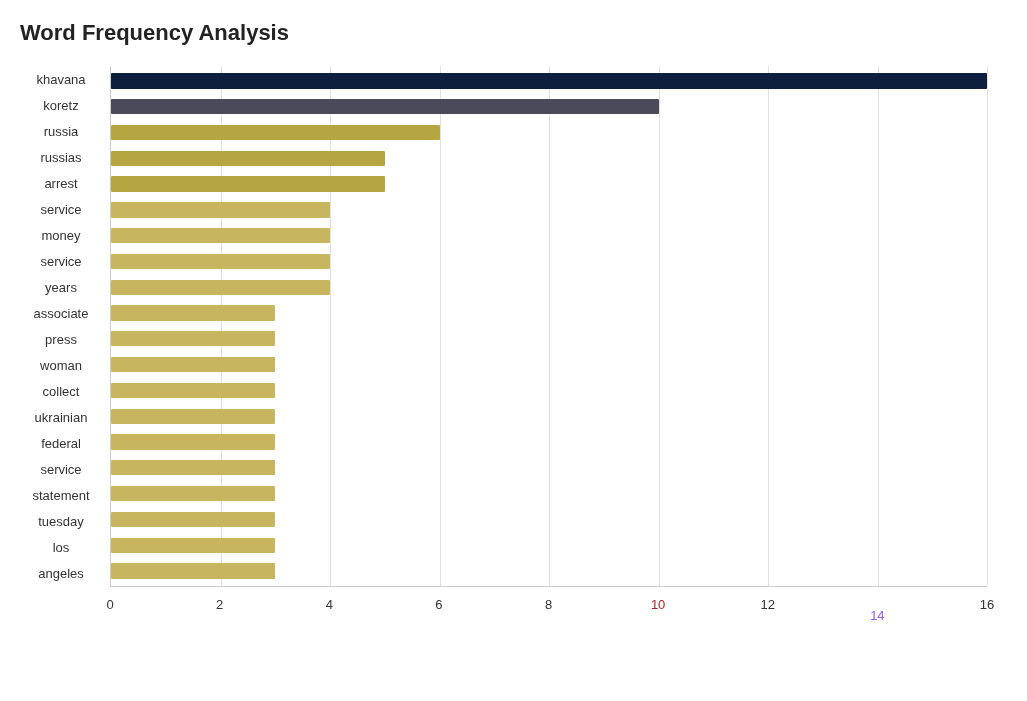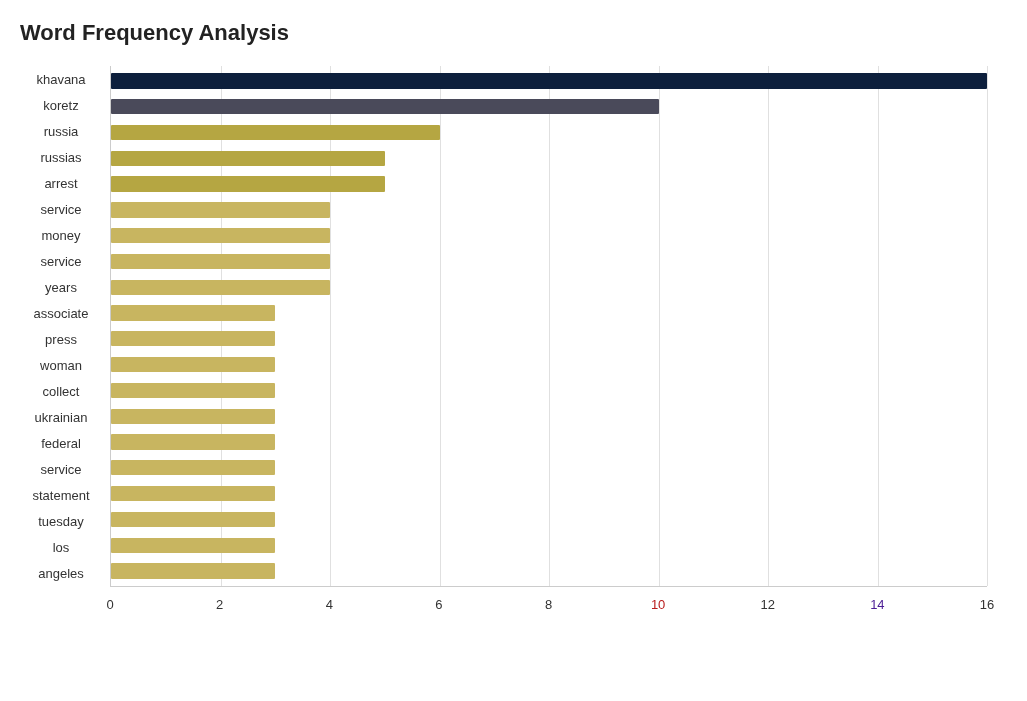--- a/index.html
+++ b/index.html
@@ -167,18 +167,18 @@
     </div>
 
     <div id="x-ticks-container" style="position:absolute; bottom:10px; left:90px; right:20px; height:20px;">
         <div style="position: absolute; left: 0%; transform: translateX(-50%); font-size: 13px; color: rgb(51, 51, 51); top: 0px;">0</div>
         <div style="position: absolute; left: 12.5%; transform: translateX(-50%); font-size: 13px; color: rgb(51, 51, 51); top: 0px;">2</div>
         <div style="position: absolute; left: 25%; transform: translateX(-50%); font-size: 13px; color: rgb(51, 51, 51); top: 0px;">4</div>
         <div style="position: absolute; left: 37.5%; transform: translateX(-50%); font-size: 13px; color: rgb(51, 51, 51); top: 0px;">6</div>
         <div style="position: absolute; left: 50%; transform: translateX(-50%); font-size: 13px; color: rgb(51, 51, 51); top: 0px;">8</div>
         <div style="position: absolute; left: 62.5%; transform: translateX(-50%); font-size: 13px; color: #b91c1c; top: 0px;">10</div>
         <div style="position: absolute; left: 75%; transform: translateX(-50%); font-size: 13px; color: rgb(51, 51, 51); top: 0px;">12</div>
-        <div style="position: absolute; left: 87.5%; transform: translateX(-50%); font-size: 13px; color: #4c1d95; top: 0px;">14</div>
+        <div style="position: absolute; left: 87.5%; transform: translateX(-50%); font-size: 13px; color: #8b5cf6; top: 11px;">14</div>
         <div style="position: absolute; left: 100%; transform: translateX(-50%); font-size: 13px; color: rgb(51, 51, 51); top: 0px;">16</div>
       </div>
 
   </div>
 </div>
 
 </body></html>

